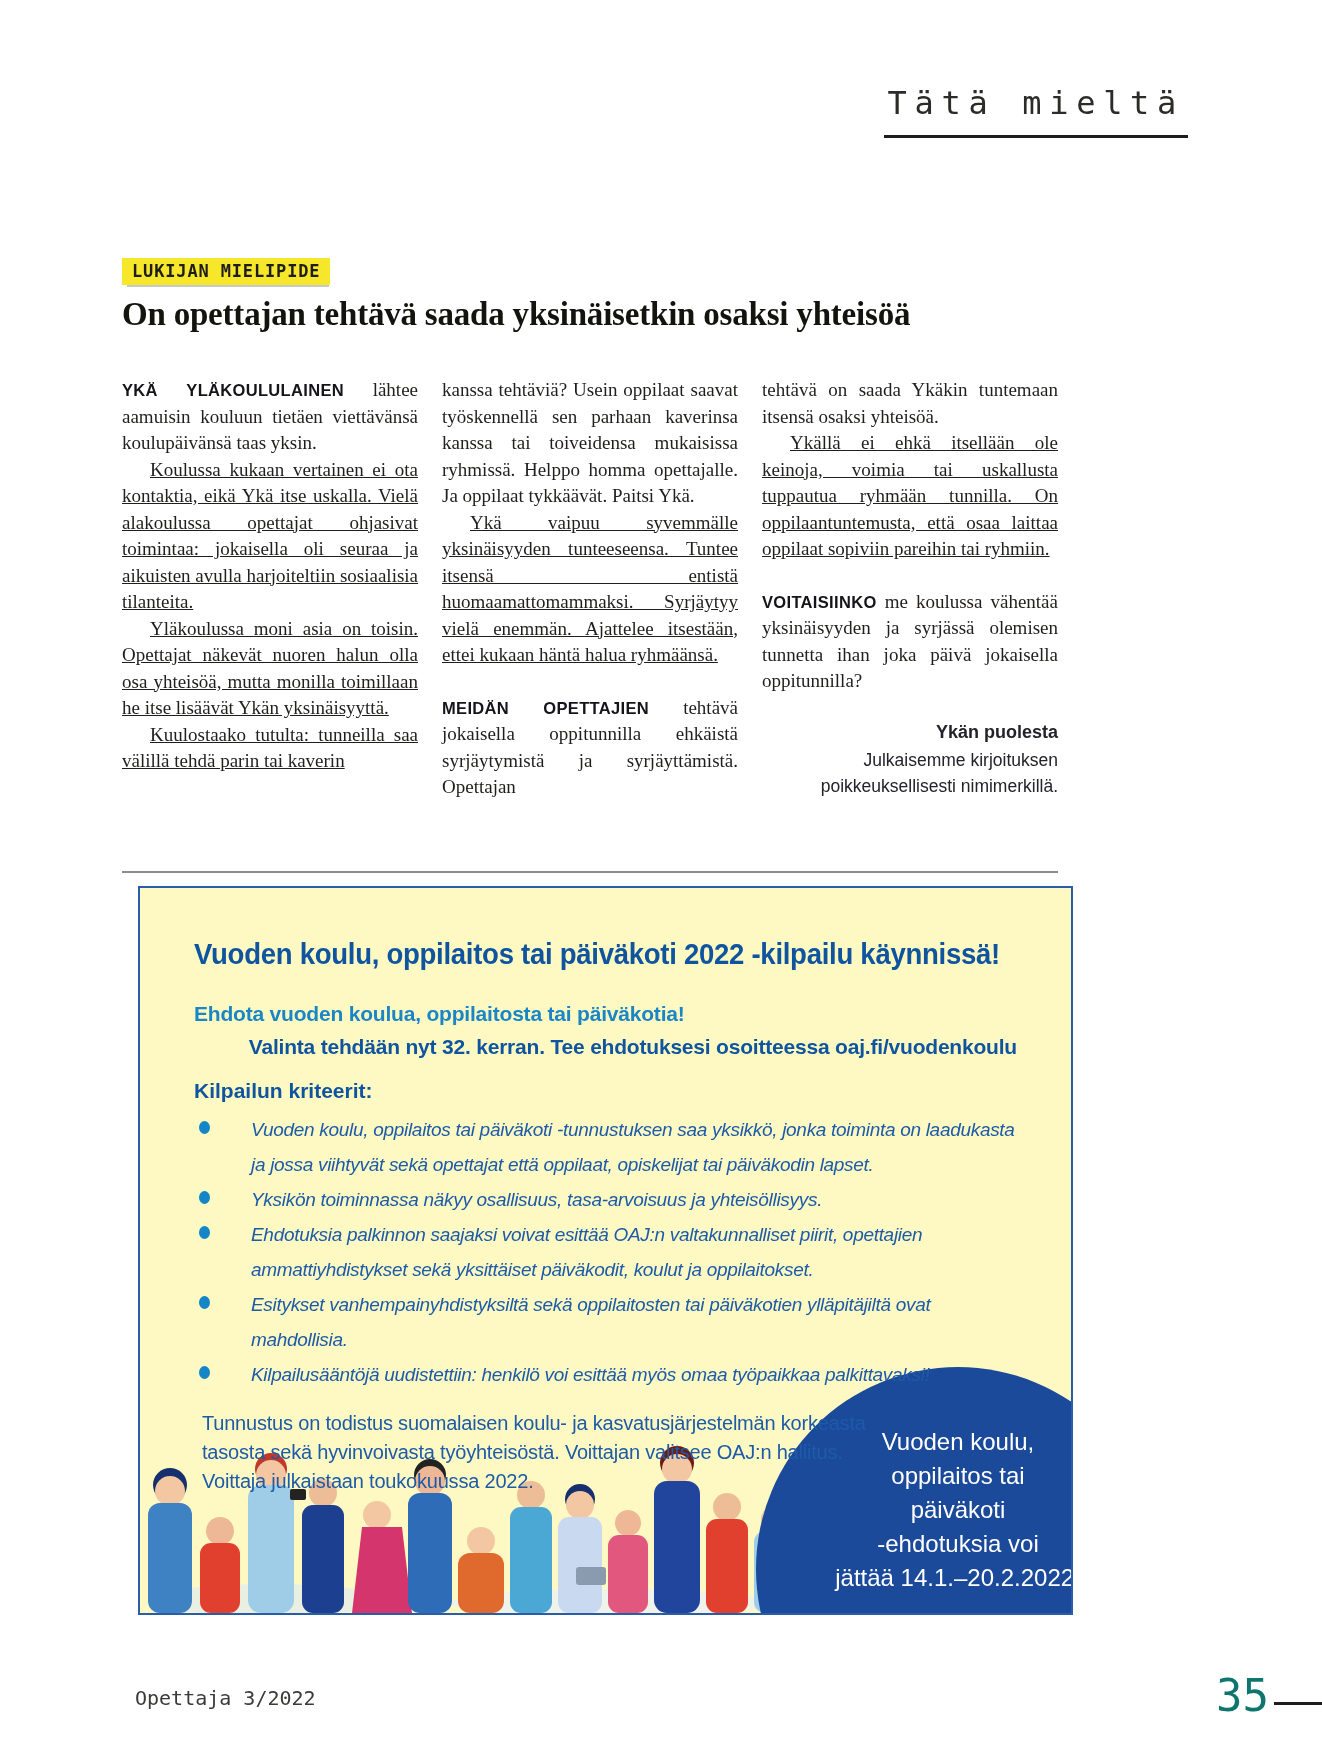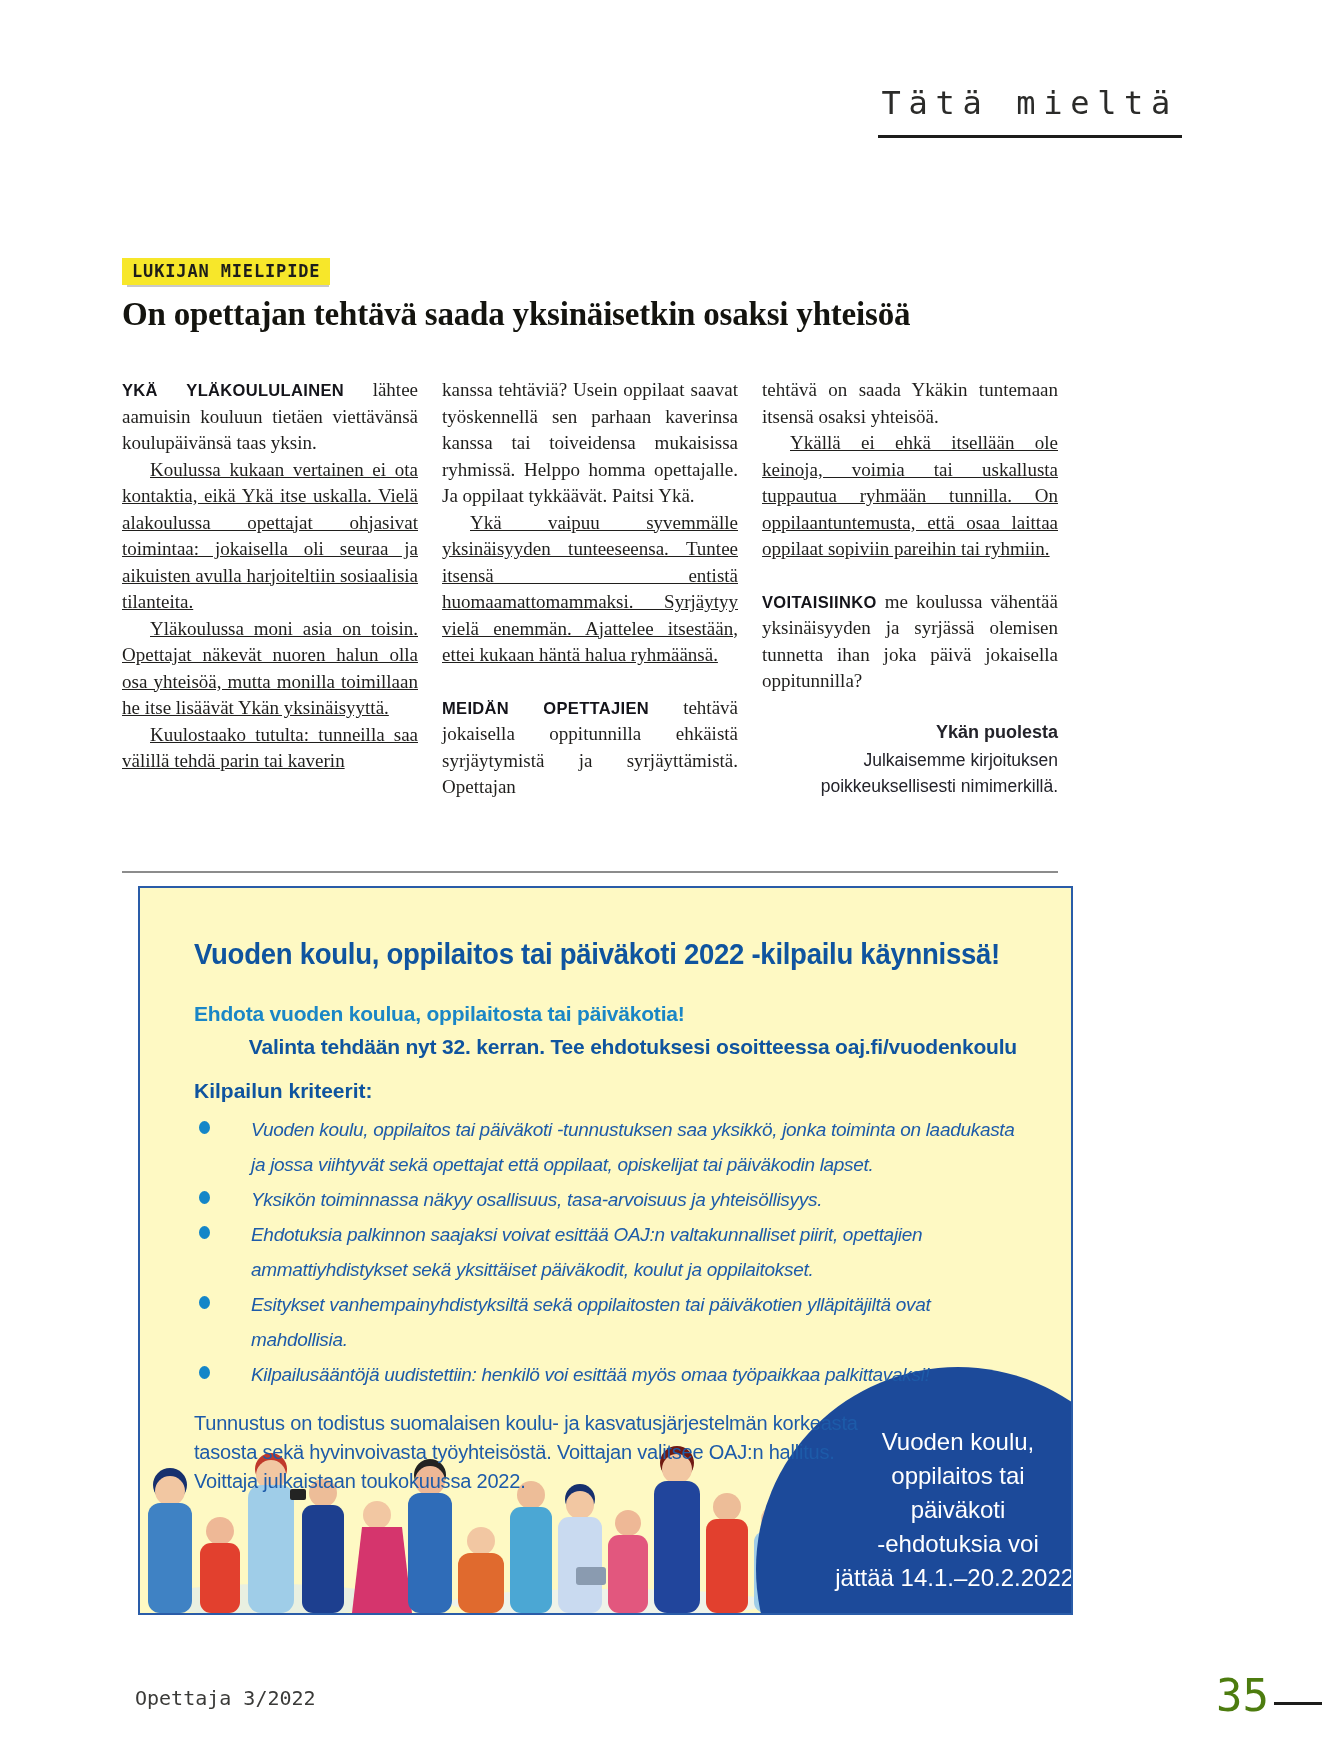--- a/index.html
+++ b/index.html
@@ -3,21 +3,21 @@
 <meta charset="utf-8">
 <style>
   html,body { margin:0; padding:0; background:#ffffff; }
   .page {
     position:relative; width:1322px; height:1763px; background:#ffffff;
     font-family:"Liberation Serif", serif; color:#1d1d1b; overflow:hidden;
   }
 
   
   .section-header {
-    position:absolute; top:84px; right:140px;
+    position:absolute; top:84px; right:134px;
     font-family:"DejaVu Sans Mono", monospace; font-size:32px; font-weight:400;
     letter-spacing:0.24em; color:#2b2b29;
     border-bottom:3px solid #1d1d1b; padding:0 4px 13px 4px; white-space:nowrap;
   }
 
   
   .kicker {
     position:absolute; left:122px; top:258px;
     background:#f7e72a; color:#1d1d1b;
     font-family:"DejaVu Sans Mono", monospace; font-weight:700; font-size:17px;
@@ -64,21 +64,21 @@
   .box-crit { margin:0 0 9px; color:#0f549f; font-size:21px; font-weight:700; }
   .box ul { list-style:none; margin:0; padding:0; }
   .box li {
     position:relative; color:#1d5ba9; font-size:19px; line-height:35px;
     padding-left:57px; letter-spacing:-0.3px;font-style:italic;
   }
   .box li::before {
     content:""; position:absolute; left:5px; top:9px; width:11px; height:13px;
     border-radius:50%; background:#1486c8;
   }
-  .box-closing { margin:17px 0 0; max-width:700px; color:#1d5ba9; font-size:20px;
+  .box-closing { margin:17px 8px 0; max-width:700px; color:#1d5ba9; font-size:20px;
                  line-height:29px; letter-spacing:-0.2px; }
 
   
   .crowd { position:absolute; left:0; bottom:0; width:935px; height:228px; z-index:1; }
 
   
   .badge-circle {
     position:absolute; left:616px; top:479px; width:404px; height:404px;
     border-radius:50%; background:#1c4a9a; z-index:2;
   }
@@ -88,21 +88,21 @@
     font-size:24px; line-height:34px; font-weight:400;
   }
 
   
   .footer-issue {
     position:absolute; left:135px; top:1686px;
     font-family:"DejaVu Sans Mono", monospace; font-size:20px; color:#3a3a38;
   }
   .page-num {
     position:absolute; left:1216px; top:1670px;
-    font-family:"DejaVu Sans Mono", monospace; font-size:44px; color:#4d7c0f;
+    font-family:"DejaVu Sans Mono", monospace; font-size:44px; color:#0f766e;
   }
   .page-num-dash { position:absolute; left:1274px; top:1702px; width:48px; height:3px; background:#1d1d1b; }
 </style>
 </head>
 <body>
 
 <div class="page">
 
   <div class="section-header">Tätä mieltä</div>
 

